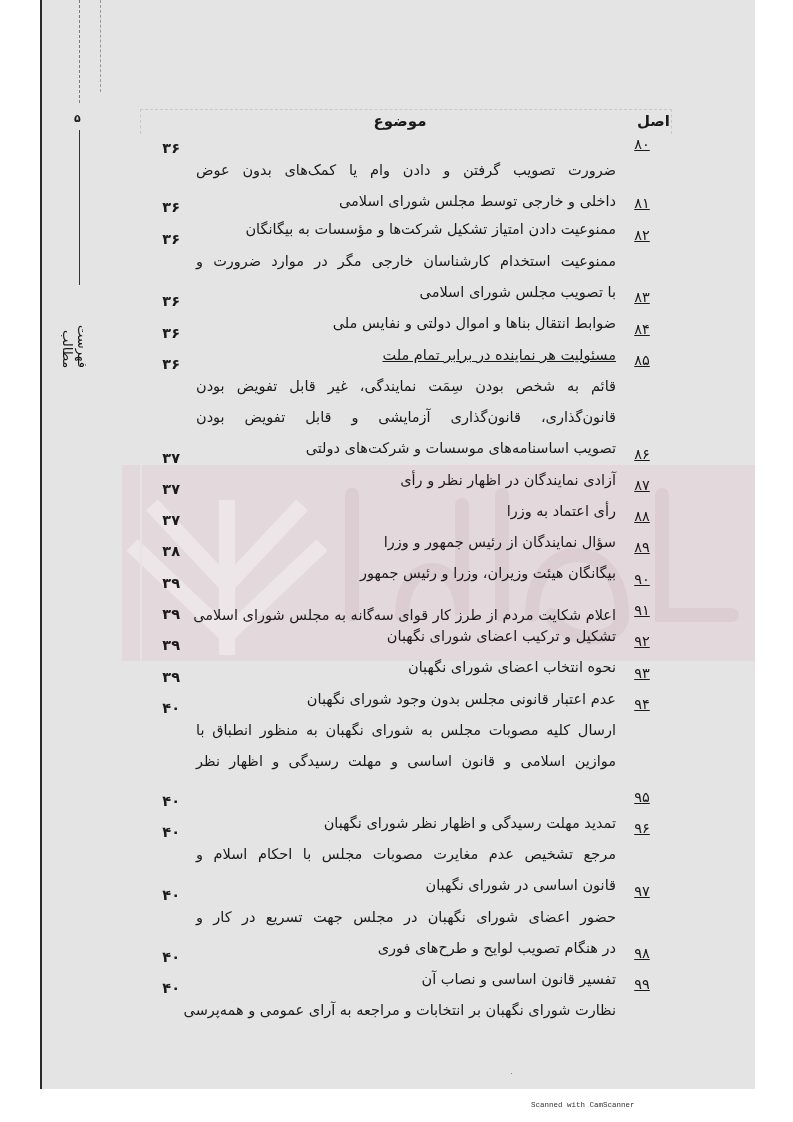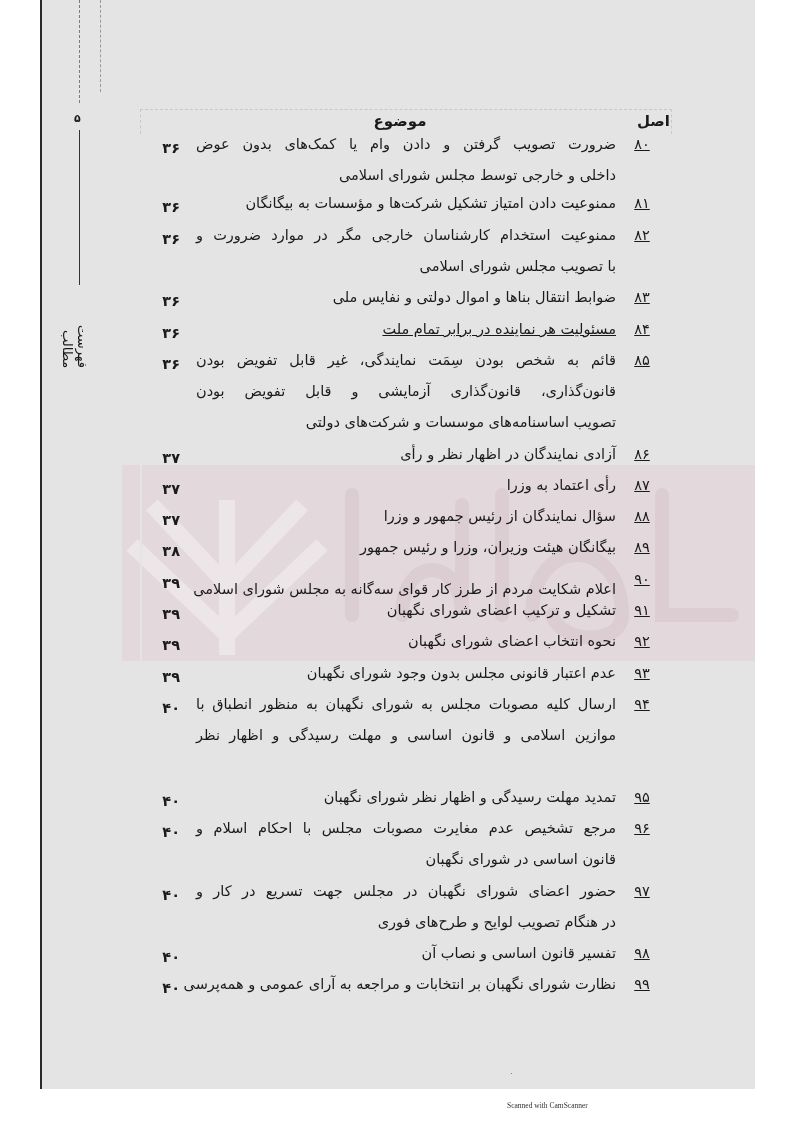--- a/index.html
+++ b/index.html
@@ -53,31 +53,31 @@
       font-size:15px; font-weight:bold; direction:rtl;
     }
     
     .row {
       position:absolute; left:140px; width:540px; direction:rtl; font-size:14.5px;
     }
     .row .num {
       position:absolute; right:18px; top:0; width:40px; text-align:center;text-decoration:underline;
     }
     .row .title-line {
-      position:absolute; right:64px; width:420px; text-align:right; white-space:nowrap;
+      position:absolute; right:64px; width:420px; text-align:right; white-space:nowrap;margin-top:26px;
     }
     .row .title-line.justify {
       text-align:justify; text-align-last:justify;
     }
     .row .page {
       position:absolute; left:0; top:4px; width:40px; text-align:right; background:none; border:none; height:auto;font-weight:bold;
     }
     .footer-scan {
-      position:absolute; left:507px; top:1101px; font-size:7.5px; color:#333;
-      font-family:Liberation Serif, serif;
+      position:absolute; left:531px; top:1101px; font-size:7.5px; color:#333;
+      font-family:Liberation Mono, monospace;
     }
     .dot { position:absolute; left:511px; top:1073px; width:1px; height:1px; background:#888; }
   </style>
 </head>
 <body>
 
 <div class="page">
   <div class="watermark">
     <svg width="633" height="196" viewBox="0 0 633 196">
       <g fill="none" stroke="#ede6e8" stroke-width="16">

